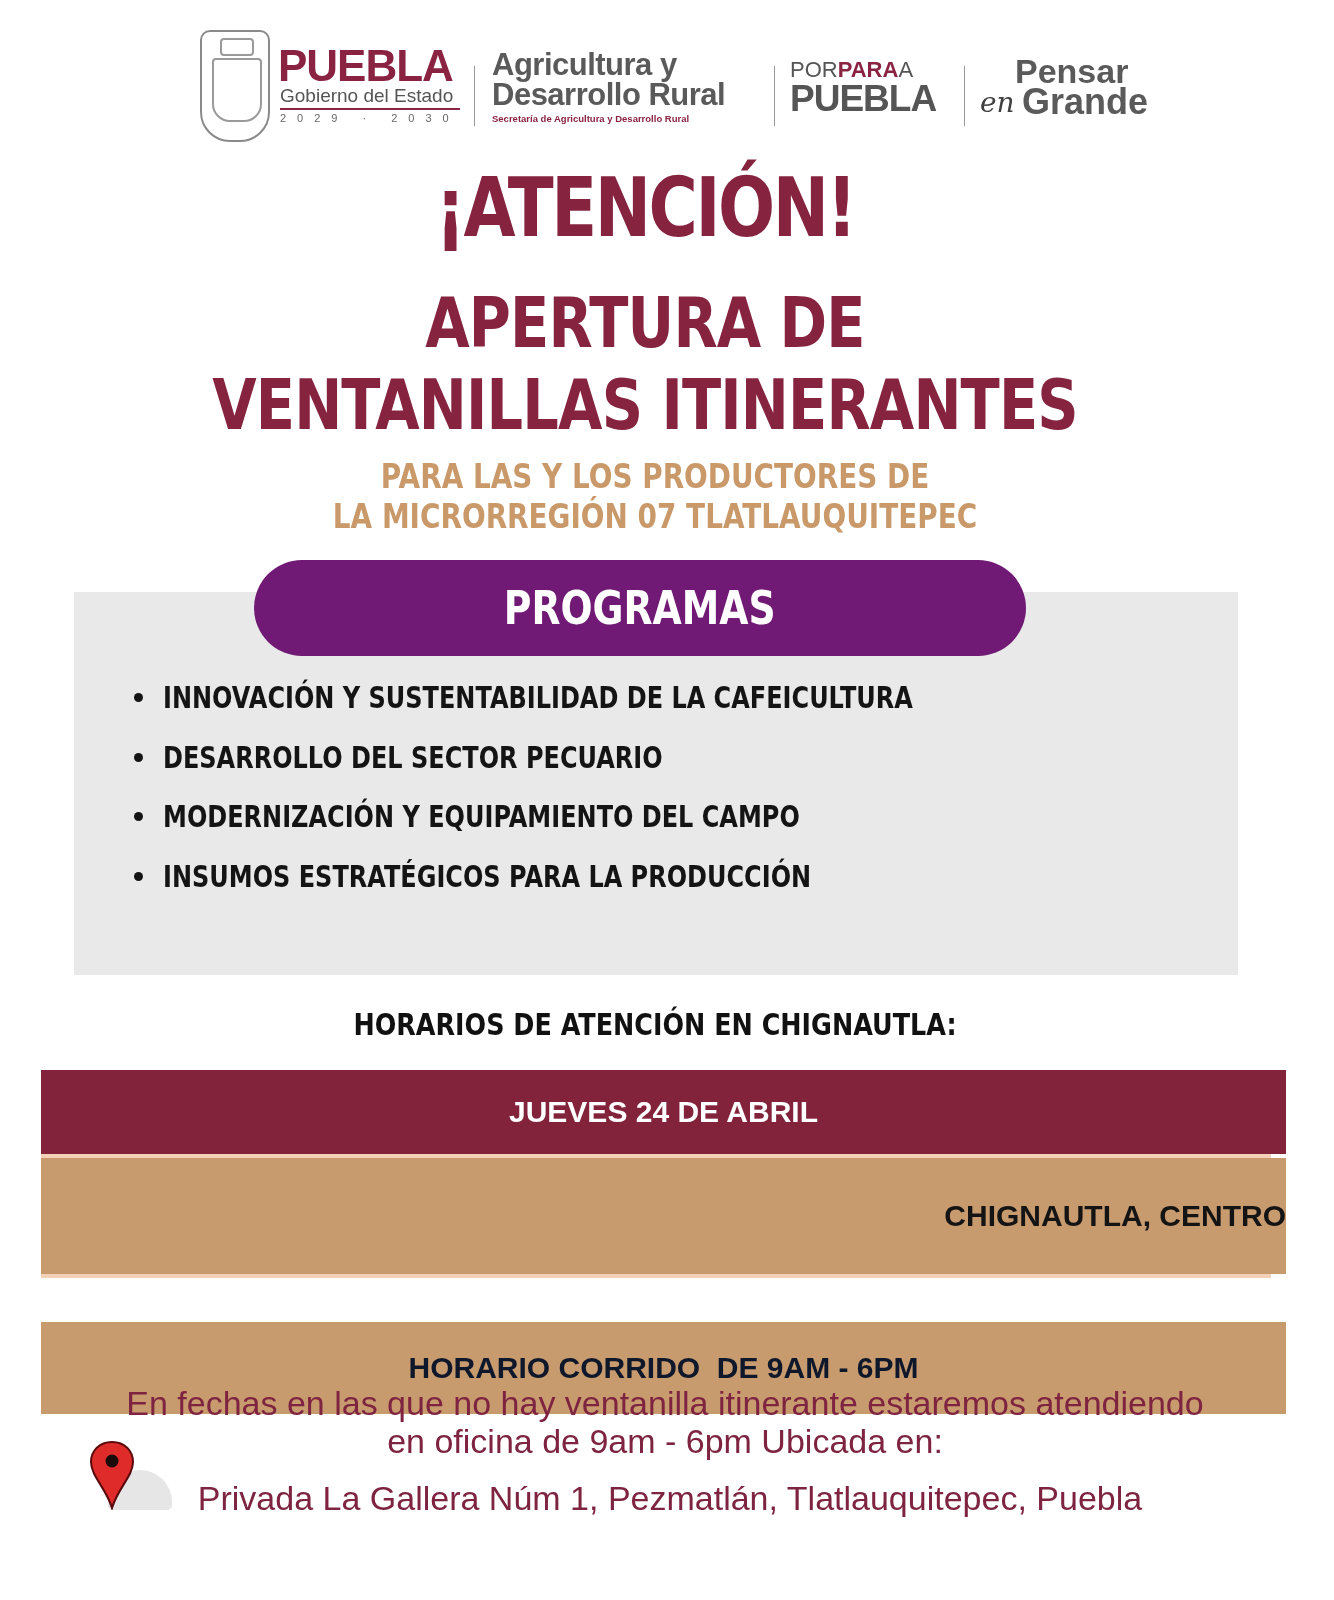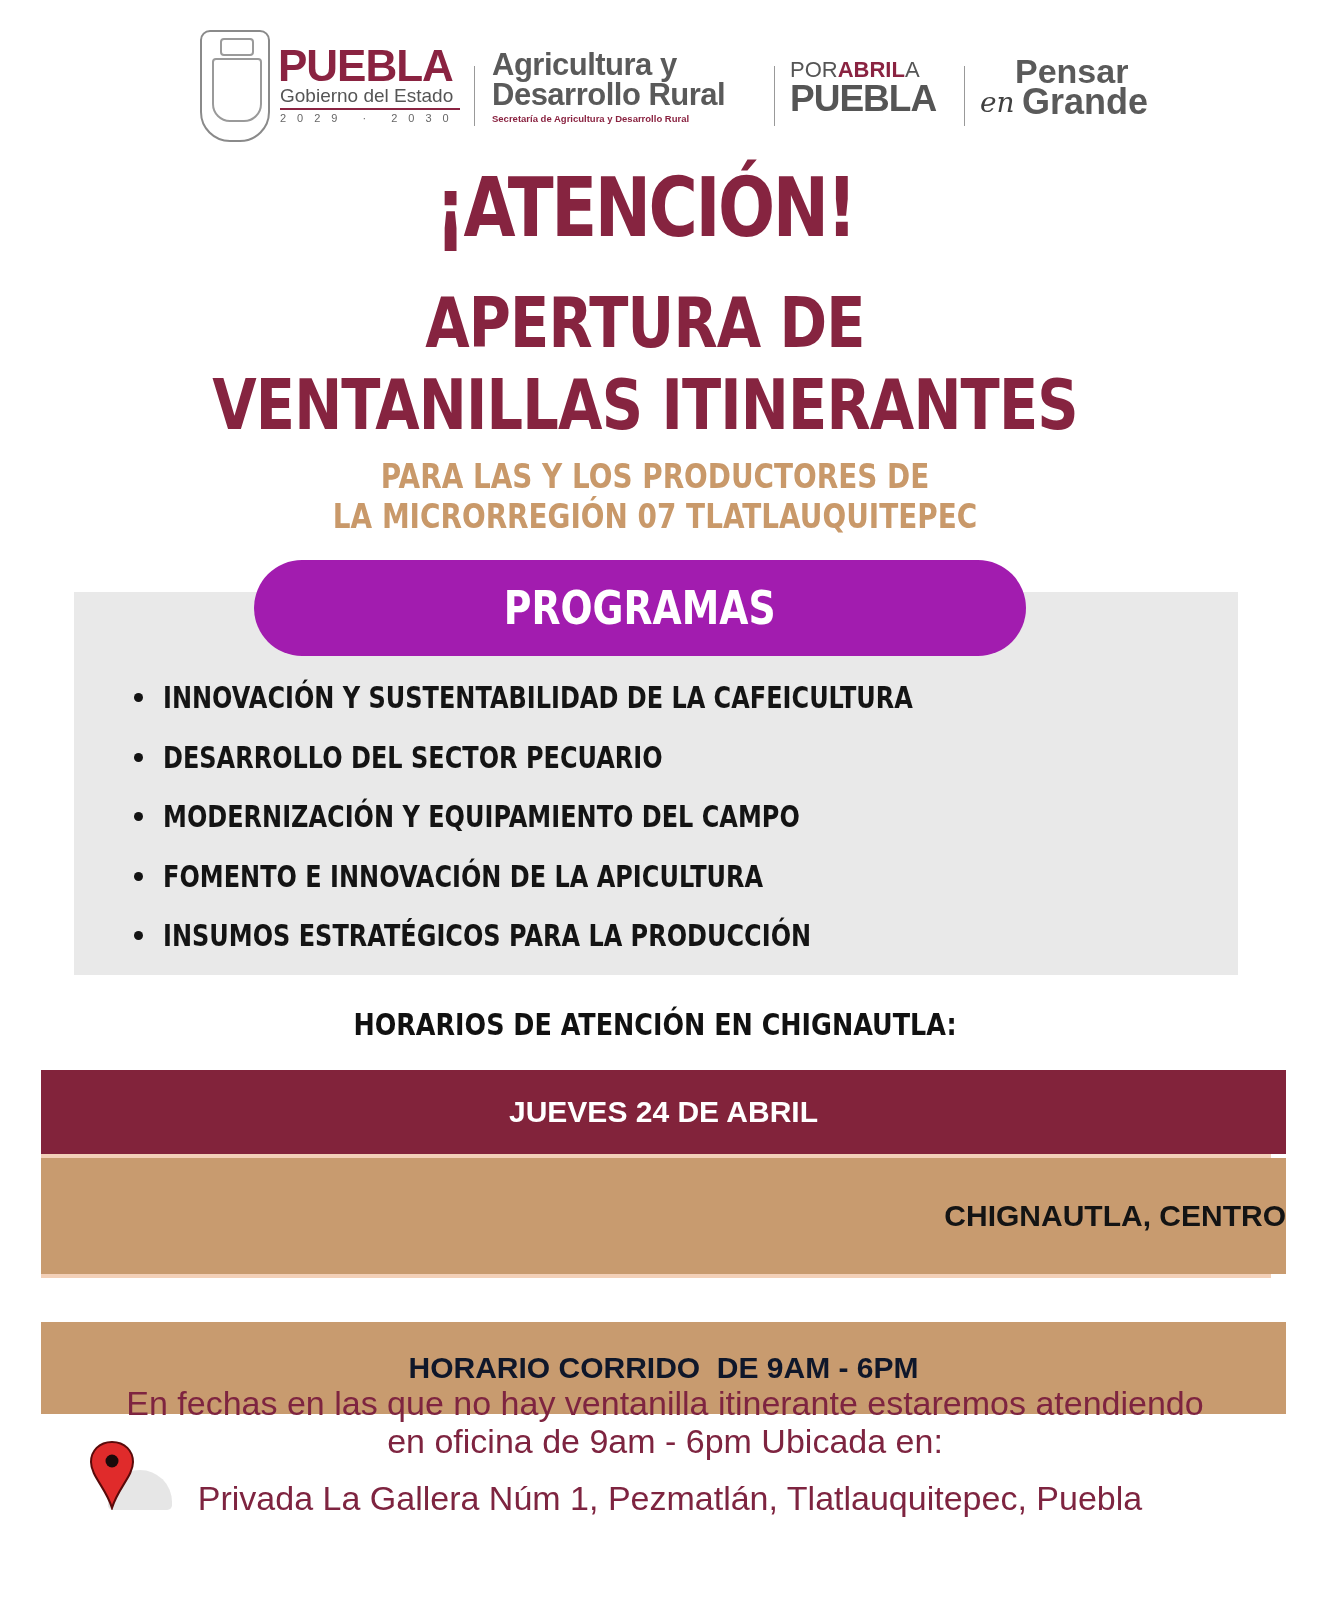--- a/index.html
+++ b/index.html
@@ -25,21 +25,21 @@
   .pensar-en { left: 980px; top: 86px; font-family: "DejaVu Serif", serif; font-style: italic; font-size: 28px; line-height: 34px; color: #404040; }
   .pensar-grande { left: 1022px; top: 84px; font-family: "Liberation Sans", sans-serif; font-weight: 900; font-size: 36px; line-height: 36px; color: #5a5a5a; }
 
   
   .title-main { left: 0; width: 1290px; top: 160px; text-align: center; font-family: "DejaVu Sans", sans-serif; font-weight: bold; font-size: 82px; line-height: 96px; color: #862440; letter-spacing: -3px; transform: scaleX(0.82); transform-origin: 645px 0; }
   .title-sub { left: 0; width: 1290px; top: 282px; text-align: center; font-family: "DejaVu Sans", sans-serif; font-weight: bold; font-size: 70px; line-height: 82px; color: #862440; letter-spacing: -1px; transform: scaleX(0.82); transform-origin: 645px 0; }
   .title-tag { left: 0; width: 1310px; top: 456px; text-align: center; font-family: "DejaVu Sans", sans-serif; font-weight: bold; font-size: 34px; line-height: 40px; color: #c9996a; transform: scaleX(0.82); transform-origin: 655px 0; }
 
   
   .panel { left: 74px; top: 592px; width: 1164px; height: 383px; background: #e9e9e9; }
-  .pill { left: 254px; top: 560px; width: 772px; height: 96px; background: #a21caf; border-radius: 48px; display: flex; align-items: center; justify-content: center; }
+  .pill { left: 254px; top: 560px; width: 772px; height: 96px; background: #701a75; border-radius: 48px; display: flex; align-items: center; justify-content: center; }
   .pill span { color: #ffffff; font-family: "DejaVu Sans", sans-serif; font-weight: bold; font-size: 46px; transform: scaleX(0.82); display: inline-block; }
   .prog-list { left: 134px; top: 668px; width: 1000px; margin: 0; padding: 0; list-style: none; }
   .prog-list li { height: 59.5px; display: flex; align-items: center; font-family: "DejaVu Sans", sans-serif; font-weight: bold; font-size: 30px; color: #141414; }
   .prog-list li .dot { width: 9px; height: 9px; border-radius: 50%; background: #141414; margin-right: 20px; flex: 0 0 auto; }
   .prog-list li .txt { display: inline-block; transform: scaleX(0.8); transform-origin: 0 50%; white-space: nowrap; }
 
   
   .sched-title { left: 0; width: 1310px; top: 1004px; text-align: center; font-family: "DejaVu Sans", sans-serif; font-weight: bold; font-size: 31px; line-height: 40px; color: #111; transform: scaleX(0.82); transform-origin: 655px 0; }
   .row { left: 41px; width: 1245px; display: flex; align-items: center; justify-content: center; font-family: "Liberation Sans", sans-serif; font-weight: bold; font-size: 30px; }
   .row-date { top: 1070px; height: 84px; background: #82233b; color: #ffffff; }
@@ -66,21 +66,21 @@
 
 <div class="abs agri-word">
   <div>Agricultura y</div>
   <div>Desarrollo Rural</div>
 </div>
 <div class="abs agri-sub">Secretaría de Agricultura y Desarrollo Rural</div>
 
 <div class="abs vsep" style="left:774px; top:66px;"></div>
 
 <div class="abs poramor-top">
-  <span>POR</span><span class="amor">ABRIL</span><span>A</span>
+  <span>POR</span><span class="amor">PARA</span><span>A</span>
 </div>
 <div class="abs poramor-bot">PUEBLA</div>
 
 <div class="abs vsep" style="left:964px; top:66px;"></div>
 
 <div class="abs pensar-top">Pensar</div>
 <div class="abs pensar-en">en</div>
 <div class="abs pensar-grande">Grande</div>
 
 <div class="abs title-main">¡ATENCIÓN!</div>
@@ -105,24 +105,20 @@
   <li>
       <span class="dot"></span>
       <span class="txt">DESARROLLO DEL SECTOR PECUARIO</span>
     </li>
   <li>
       <span class="dot"></span>
       <span class="txt">MODERNIZACIÓN Y EQUIPAMIENTO DEL CAMPO</span>
     </li>
   <li>
       <span class="dot"></span>
-      <span class="txt">FOMENTO E INNOVACIÓN DE LA APICULTURA</span>
-    </li>
-  <li>
-      <span class="dot"></span>
       <span class="txt">INSUMOS ESTRATÉGICOS PARA LA PRODUCCIÓN</span>
     </li>
 </ul>
 
 <div class="abs sched-title">HORARIOS DE ATENCIÓN EN CHIGNAUTLA:</div>
 <div class="abs row row-date">
   <span>JUEVES 24 DE ABRIL</span>
 </div>
 <div class="abs row-sep" style="top:1154px;"></div>
 <div class="abs row row-place">

